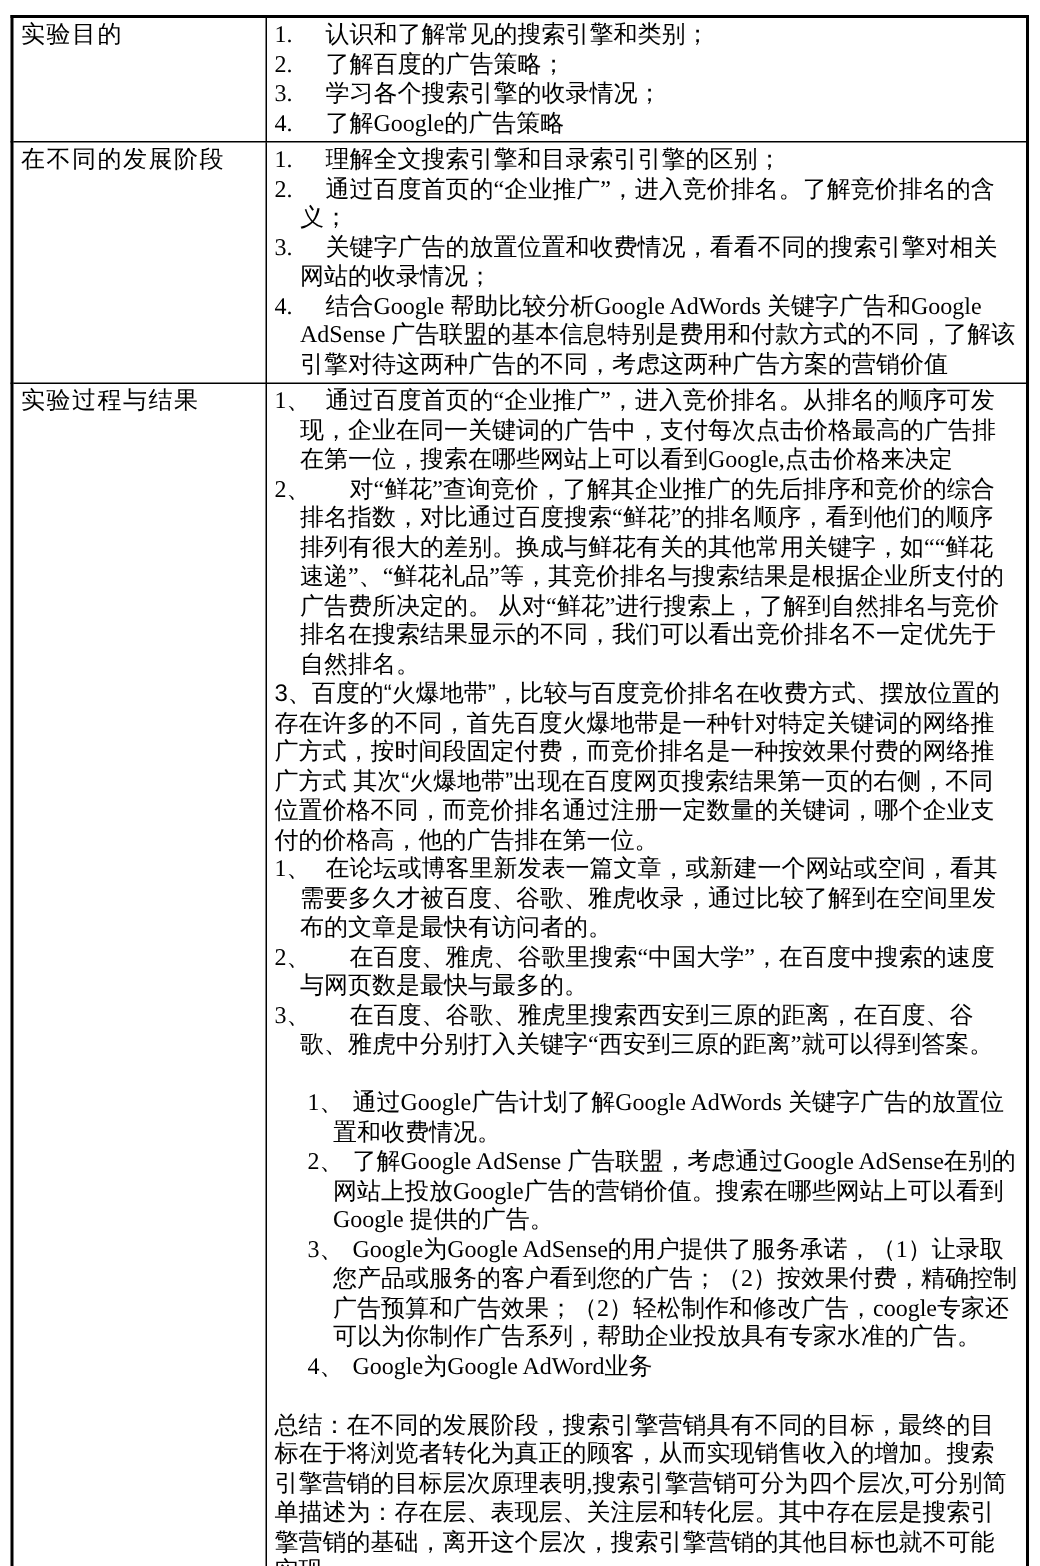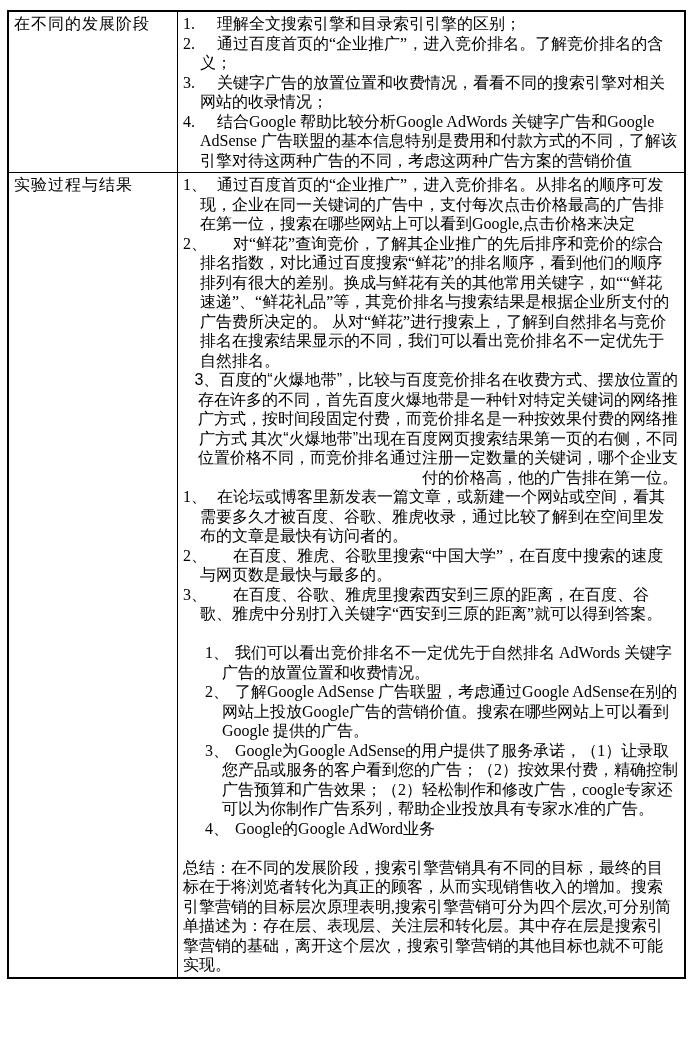--- a/index.html
+++ b/index.html
@@ -52,55 +52,63 @@
   }
   .blk-sub .m {
     width: 30px;
   }
   .blk-para {
     margin: 0;
   }
   .blk-para-alt {
     margin: 0;
     font-family: "Liberation Sans", sans-serif;
-    text-align: right;
   }
   .blk-spacer {
     height: 19.5px;
   }
   .t { }
 </style>
 </head>
 <body>
 
 <div class="page">
   <table class="report">
     <tbody id="report-body">
+        <tr style="height: 78px;">
+          <td class="hdr">实验目的</td>
+          <td class="content">
+            <div class="blk-item"><span class="m">1.</span><span class="t">认识和了解常见的搜索引擎和类别；</span></div>
+            <div class="blk-item"><span class="m">2.</span><span class="t">了解百度的广告策略；</span></div>
+            <div class="blk-item"><span class="m">3.</span><span class="t">学习各个搜索引擎的收录情况；</span></div>
+            <div class="blk-item"><span class="m">4.</span><span class="t">了解Google的广告策略</span></div>
+          </td>
+        </tr>
         <tr style="height: 138px;">
           <td class="hdr">在不同的发展阶段</td>
           <td class="content">
             <div class="blk-item"><span class="m">1.</span><span class="t">理解全文搜索引擎和目录索引引擎的区别；</span></div>
             <div class="blk-item"><span class="m">2.</span><span class="t">通过百度首页的“企业推广”，进入竞价排名。了解竞价排名的含义；</span></div>
             <div class="blk-item"><span class="m">3.</span><span class="t">关键字广告的放置位置和收费情况，看看不同的搜索引擎对相关网站的收录情况；</span></div>
             <div class="blk-item"><span class="m">4.</span><span class="t">结合Google 帮助比较分析Google AdWords 关键字广告和Google AdSense 广告联盟的基本信息特别是费用和付款方式的不同，了解该引擎对待这两种广告的不同，考虑这两种广告方案的营销价值</span></div>
           </td>
         </tr>
         <tr style="height: 746px;">
           <td class="hdr">实验过程与结果</td>
           <td class="content">
             <div class="blk-item"><span class="m">1、</span><span class="t">通过百度首页的“企业推广”，进入竞价排名。从排名的顺序可发现，企业在同一关键词的广告中，支付每次点击价格最高的广告排在第一位，搜索在哪些网站上可以看到Google,点击价格来决定</span></div>
             <div class="blk-item"><span class="m">2、</span><span class="t">　对“鲜花”查询竞价，了解其企业推广的先后排序和竞价的综合排名指数，对比通过百度搜索“鲜花”的排名顺序，看到他们的顺序排列有很大的差别。换成与鲜花有关的其他常用关键字，如““鲜花速递”、“鲜花礼品”等，其竞价排名与搜索结果是根据企业所支付的广告费所决定的。 从对“鲜花”进行搜索上，了解到自然排名与竞价排名在搜索结果显示的不同，我们可以看出竞价排名不一定优先于自然排名。</span></div>
             <div class="blk-para-alt">3、百度的“火爆地带”，比较与百度竞价排名在收费方式、摆放位置的存在许多的不同，首先百度火爆地带是一种针对特定关键词的网络推广方式，按时间段固定付费，而竞价排名是一种按效果付费的网络推广方式 其次“火爆地带”出现在百度网页搜索结果第一页的右侧，不同位置价格不同，而竞价排名通过注册一定数量的关键词，哪个企业支付的价格高，他的广告排在第一位。</div>
             <div class="blk-item"><span class="m">1、</span><span class="t">在论坛或博客里新发表一篇文章，或新建一个网站或空间，看其需要多久才被百度、谷歌、雅虎收录，通过比较了解到在空间里发布的文章是最快有访问者的。</span></div>
             <div class="blk-item"><span class="m">2、</span><span class="t">　在百度、雅虎、谷歌里搜索“中国大学”，在百度中搜索的速度与网页数是最快与最多的。</span></div>
             <div class="blk-item"><span class="m">3、</span><span class="t">　在百度、谷歌、雅虎里搜索西安到三原的距离，在百度、谷歌、雅虎中分别打入关键字“西安到三原的距离”就可以得到答案。</span></div>
             <div class="blk-spacer"></div>
-            <div class="blk-sub"><span class="m">1、</span><span class="t">我们可以看出竞价排名不一定优先于自然排名 AdWords 关键字广告的放置位置和收费情况。</span></div>
+            <div class="blk-sub"><span class="m">1、</span><span class="t">通过Google广告计划了解Google AdWords 关键字广告的放置位置和收费情况。</span></div>
             <div class="blk-sub"><span class="m">2、</span><span class="t">了解Google AdSense 广告联盟，考虑通过Google AdSense在别的网站上投放Google广告的营销价值。搜索在哪些网站上可以看到Google 提供的广告。</span></div>
             <div class="blk-sub"><span class="m">3、</span><span class="t">Google为Google AdSense的用户提供了服务承诺，（1）让录取您产品或服务的客户看到您的广告；（2）按效果付费，精确控制广告预算和广告效果；（2）轻松制作和修改广告，coogle专家还可以为你制作广告系列，帮助企业投放具有专家水准的广告。</span></div>
-            <div class="blk-sub"><span class="m">4、</span><span class="t">Google的Google AdWord业务</span></div>
+            <div class="blk-sub"><span class="m">4、</span><span class="t">Google为Google AdWord业务</span></div>
             <div class="blk-spacer"></div>
             <div class="blk-para">总结：在不同的发展阶段，搜索引擎营销具有不同的目标，最终的目标在于将浏览者转化为真正的顾客，从而实现销售收入的增加。搜索引擎营销的目标层次原理表明,搜索引擎营销可分为四个层次,可分别简单描述为：存在层、表现层、关注层和转化层。其中存在层是搜索引擎营销的基础，离开这个层次，搜索引擎营销的其他目标也就不可能实现。</div>
           </td>
         </tr>
       </tbody>
   </table>
 </div>
 
 </body></html>

